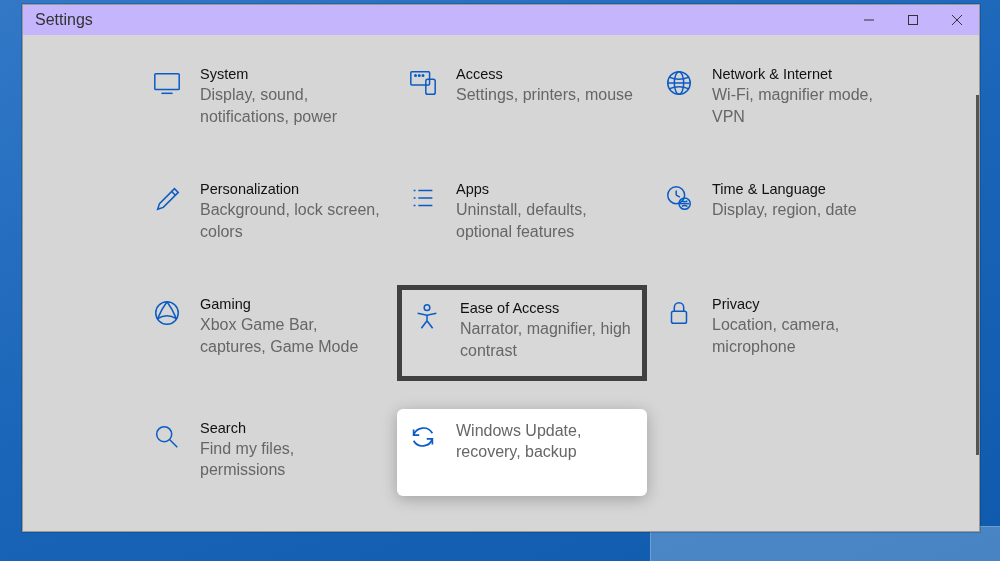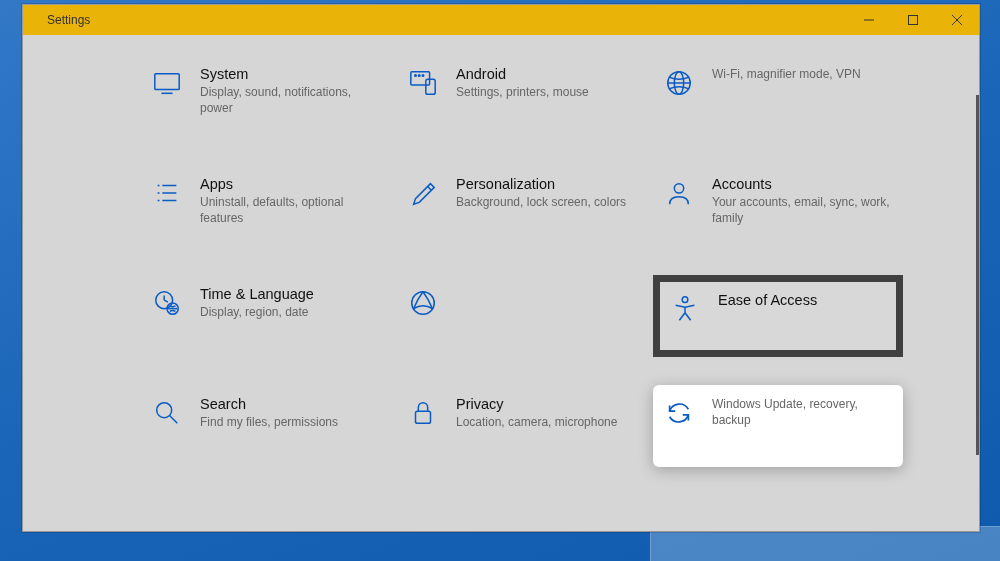--- a/index.html
+++ b/index.html
@@ -35,24 +35,24 @@
       background: #d6d6d6;
       border: 1px solid #999;
       box-shadow: 0 0 0 1px rgba(0,0,0,0.15);
       overflow: hidden;
     }
     .titlebar {
       height: 30px;
       display: flex;
       align-items: center;
       justify-content: space-between;
-      padding-left: 24px;
-      font-size: 12px;
+      padding-left: 12px;
+      font-size: 16px;
       color: #333;
-      background: #eab308;
+      background: #c4b5fd;
     }
     .win-controls {
       display: flex;
       height: 100%;
     }
     .win-btn {
       width: 44px;
       height: 100%;
       display: flex;
       align-items: center;
@@ -84,21 +84,21 @@
     }
     .tile {
       display: flex;
       align-items: flex-start;
       padding: 10px 8px 14px 10px;
       cursor: pointer;
       border: 1px solid transparent;
       min-height: 82px;
     }
     .tile.hover {
-      border: 7px solid #404040;
+      border: 5px solid #404040;
       background: rgba(255,255,255,0.05);
     }
     .tile.highlighted {
       background: #fff;
       border-radius: 6px;
       box-shadow: 0 3px 15px rgba(0,0,0,0.25);
     }
     .tile-icon {
       width: 30px;
       height: 30px;
@@ -112,21 +112,21 @@
       flex: 1;
       min-width: 0;
     }
     .tile-title {
       font-size: 14.5px;
       color: #111;
       margin-bottom: 2px;
       font-weight: 400;
     }
     .tile-desc {
-      font-size: 12px;
+      font-size: 16px;
       color: #666;
       line-height: 1.35;
     }
   </style>
 </head>
 <body>
 
 <div class="desktop-bg"></div>
 <div class="taskbar-peek"></div>
 
@@ -170,75 +170,66 @@
 
       <div class="tile">
         <svg class="tile-icon" viewBox="0 0 32 32" fill="none" stroke="currentColor" stroke-width="1.6">
             <rect x="3" y="4" width="20" height="14" rx="1"></rect>
             <rect x="19" y="12" width="10" height="16" rx="2"></rect>
             <circle cx="8" cy="8" r="0.8" fill="currentColor"></circle>
             <circle cx="12" cy="8" r="0.8" fill="currentColor"></circle>
             <circle cx="16" cy="8" r="0.8" fill="currentColor"></circle>
           </svg>
         <div class="tile-text">
-          <div class="tile-title">Android</div>
+          <div class="tile-title">Access</div>
           <div class="tile-desc">Settings, printers, mouse</div>
         </div>
       </div>
 
 
       <div class="tile">
         <svg class="tile-icon" viewBox="0 0 32 32" fill="none" stroke="currentColor" stroke-width="1.6">
             <circle cx="16" cy="16" r="12"></circle>
             <ellipse cx="16" cy="16" rx="5" ry="12"></ellipse>
             <line x1="4" y1="16" x2="28" y2="16"></line>
             <path d="M6 10 Q16 14 26 10"></path>
             <path d="M6 22 Q16 18 26 22"></path>
           </svg>
         <div class="tile-text">
+          <div class="tile-title">Network &amp; Internet</div>
           <div class="tile-desc">Wi-Fi, magnifier mode, VPN</div>
+        </div>
+      </div>
+
+      <div class="tile">
+        <svg class="tile-icon" viewBox="0 0 32 32" fill="none" stroke="currentColor" stroke-width="1.6">
+            <path d="M24 6 L8 22 L6 28 L12 26 L28 10 Z"></path>
+            <line x1="21" y1="9" x2="25" y2="13"></line>
+          </svg>
+        <div class="tile-text">
+          <div class="tile-title">Personalization</div>
+          <div class="tile-desc">Background, lock screen, colors</div>
         </div>
       </div>
 
       <div class="tile">
         <svg class="tile-icon" viewBox="0 0 32 32" fill="none" stroke="currentColor" stroke-width="1.6">
             <line x1="6" y1="8" x2="8" y2="8"></line>
             <line x1="11" y1="8" x2="26" y2="8"></line>
             <line x1="6" y1="16" x2="8" y2="16"></line>
             <line x1="11" y1="16" x2="26" y2="16"></line>
             <line x1="6" y1="24" x2="8" y2="24"></line>
             <line x1="11" y1="24" x2="26" y2="24"></line>
           </svg>
         <div class="tile-text">
           <div class="tile-title">Apps</div>
           <div class="tile-desc">Uninstall, defaults, optional features</div>
         </div>
       </div>
 
-      <div class="tile">
-        <svg class="tile-icon" viewBox="0 0 32 32" fill="none" stroke="currentColor" stroke-width="1.6">
-            <path d="M24 6 L8 22 L6 28 L12 26 L28 10 Z"></path>
-            <line x1="21" y1="9" x2="25" y2="13"></line>
-          </svg>
-        <div class="tile-text">
-          <div class="tile-title">Personalization</div>
-          <div class="tile-desc">Background, lock screen, colors</div>
-        </div>
-      </div>
-
-      <div class="tile">
-        <svg class="tile-icon" viewBox="0 0 32 32" fill="none" stroke="currentColor" stroke-width="1.6">
-            <circle cx="16" cy="11" r="5"></circle>
-            <path d="M6 28 Q6 20 16 20 Q26 20 26 28"></path>
-          </svg>
-        <div class="tile-text">
-          <div class="tile-title">Accounts</div>
-          <div class="tile-desc">Your accounts, email, sync, work, family</div>
-        </div>
-      </div>
 
       <div class="tile">
         <svg class="tile-icon" viewBox="0 0 32 32" fill="none" stroke="currentColor" stroke-width="1.6">
             <circle cx="13" cy="13" r="9"></circle>
             <line x1="13" y1="8" x2="13" y2="13"></line>
             <line x1="13" y1="13" x2="17" y2="15"></line>
             <circle cx="22" cy="22" r="6"></circle>
             <line x1="17" y1="22" x2="27" y2="22"></line>
             <path d="M19 19 Q22 21 25 19"></path>
             <path d="M19 25 Q22 23 25 25"></path>
@@ -249,54 +240,59 @@
         </div>
       </div>
 
       <div class="tile">
         <svg class="tile-icon" viewBox="0 0 32 32" fill="none" stroke="currentColor" stroke-width="1.6">
             <circle cx="16" cy="16" r="12"></circle>
             <path d="M16 4 Q10 12 6 22"></path>
             <path d="M16 4 Q22 12 26 22"></path>
             <path d="M6 22 Q16 16 26 22"></path>
           </svg>
+        <div class="tile-text">
+          <div class="tile-title">Gaming</div>
+          <div class="tile-desc">Xbox Game Bar, captures, Game Mode</div>
+        </div>
       </div>
 
       <div class="tile hover">
         <svg class="tile-icon" viewBox="0 0 32 32" fill="none" stroke="currentColor" stroke-width="1.6">
             <circle cx="16" cy="6" r="3"></circle>
             <path d="M6 12 L16 14 L26 12"></path>
             <line x1="16" y1="14" x2="16" y2="20"></line>
             <line x1="16" y1="20" x2="10" y2="28"></line>
             <line x1="16" y1="20" x2="22" y2="28"></line>
           </svg>
         <div class="tile-text">
           <div class="tile-title">Ease of Access</div>
+          <div class="tile-desc">Narrator, magnifier, high contrast</div>
+        </div>
+      </div>
+
+      <div class="tile">
+        <svg class="tile-icon" viewBox="0 0 32 32" fill="none" stroke="currentColor" stroke-width="1.6">
+            <rect x="8" y="14" width="16" height="13" rx="2"></rect>
+            <path d="M11 14 V10 a5 5 0 0 1 10 0 V14"></path>
+          </svg>
+        <div class="tile-text">
+          <div class="tile-title">Privacy</div>
+          <div class="tile-desc">Location, camera, microphone</div>
         </div>
       </div>
 
       <div class="tile">
         <svg class="tile-icon" viewBox="0 0 32 32" fill="none" stroke="currentColor" stroke-width="1.6">
             <circle cx="13" cy="13" r="8"></circle>
             <line x1="19" y1="19" x2="27" y2="27"></line>
           </svg>
         <div class="tile-text">
           <div class="tile-title">Search</div>
           <div class="tile-desc">Find my files, permissions</div>
-        </div>
-      </div>
-
-      <div class="tile">
-        <svg class="tile-icon" viewBox="0 0 32 32" fill="none" stroke="currentColor" stroke-width="1.6">
-            <rect x="8" y="14" width="16" height="13" rx="2"></rect>
-            <path d="M11 14 V10 a5 5 0 0 1 10 0 V14"></path>
-          </svg>
-        <div class="tile-text">
-          <div class="tile-title">Privacy</div>
-          <div class="tile-desc">Location, camera, microphone</div>
         </div>
       </div>
 
       <div class="tile highlighted">
         <svg class="tile-icon" viewBox="0 0 32 32" fill="none" stroke="currentColor" stroke-width="1.8">
             <path d="M26 12 A11 11 0 0 0 6 14"></path>
             <polyline points="6,8 6,14 12,14"></polyline>
             <path d="M6 20 A11 11 0 0 0 26 18"></path>
             <polyline points="26,24 26,18 20,18"></polyline>
           </svg>

